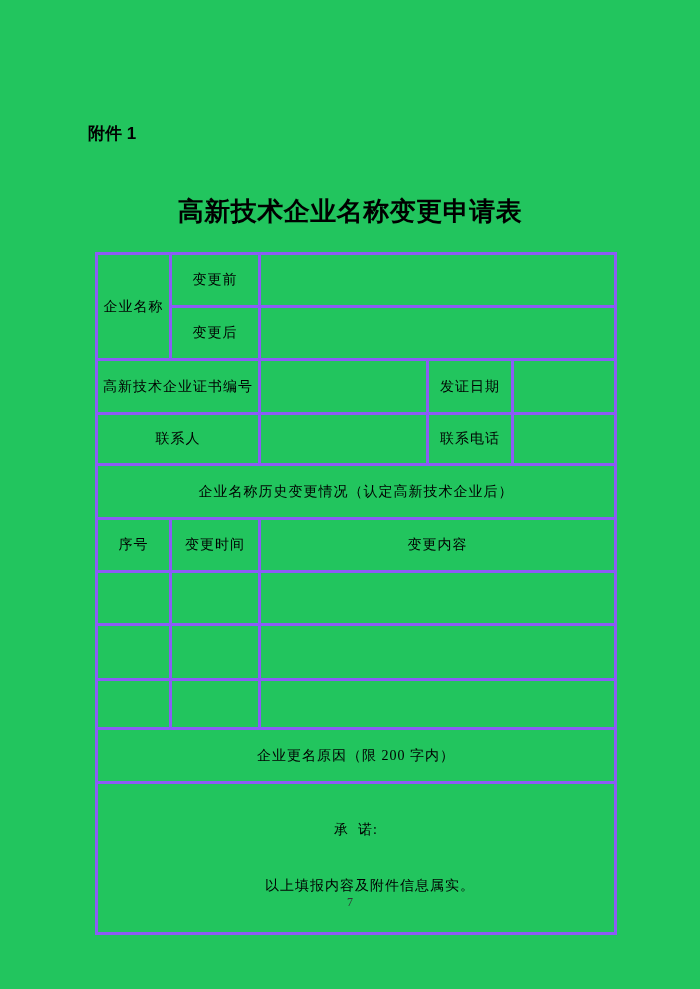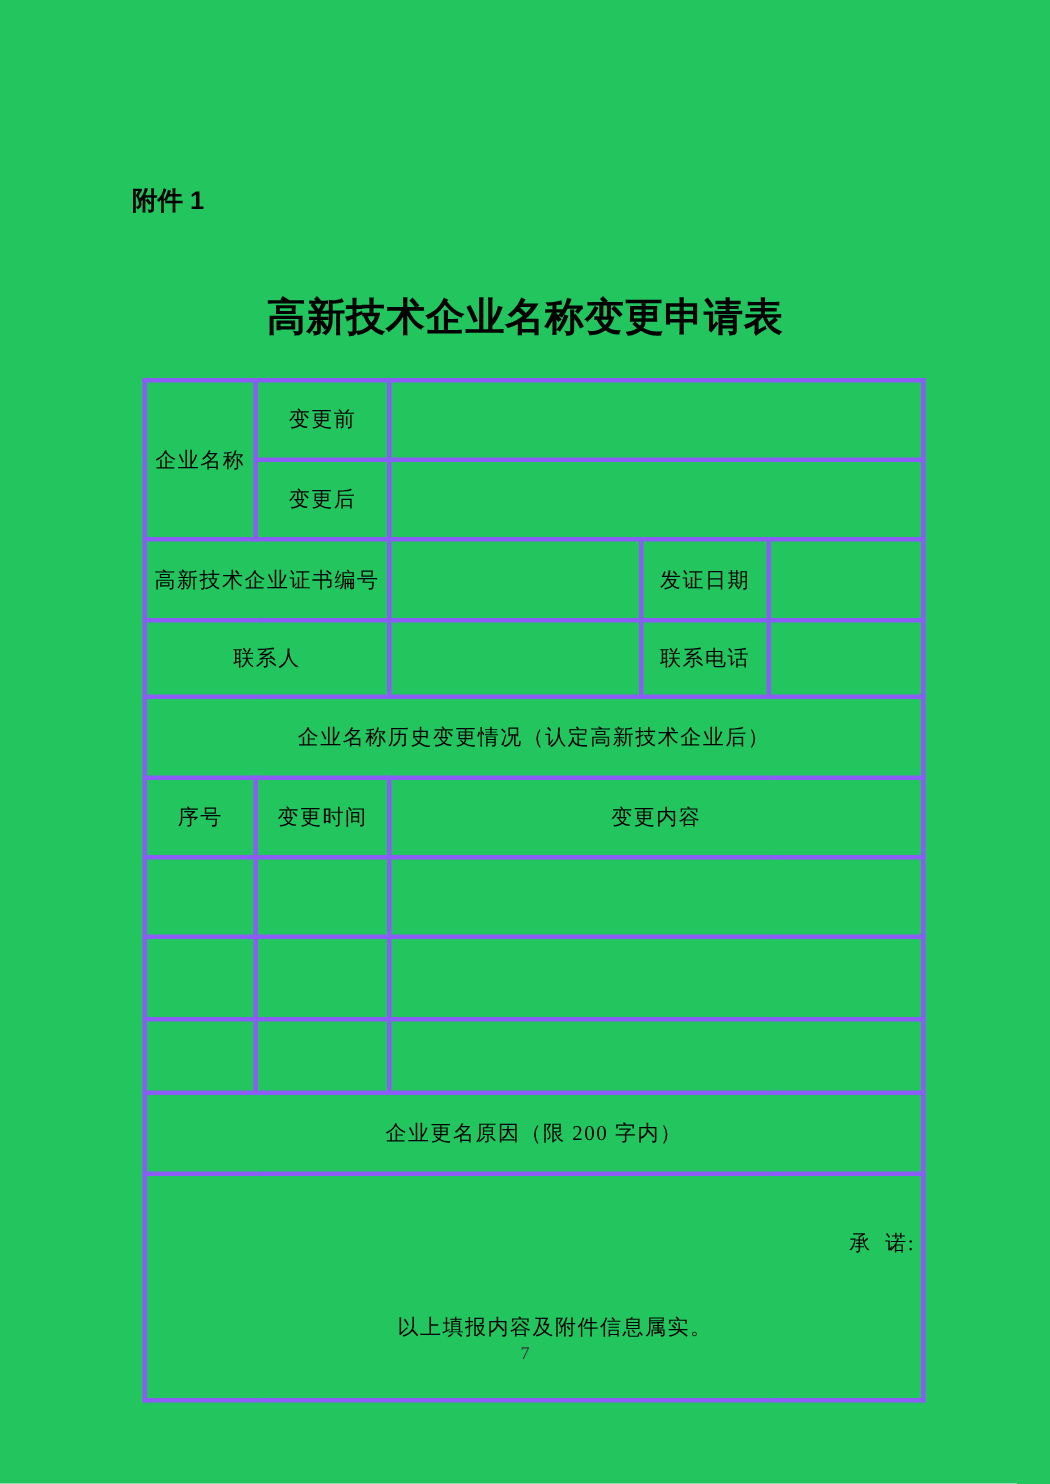--- a/index.html
+++ b/index.html
@@ -72,21 +72,20 @@
   tr.r10 { height: 54px; }
   tr.r11 { height: 56px; }
   td.cell-topleft {
     text-align: left;
     vertical-align: top;
     padding: 6px 8px;
   }
   .commitment-line1 {
     white-space: pre-wrap;
     line-height: 1.7;
-    text-align: right;
   }
   .commitment-line2 {
     white-space: pre-wrap;
     text-indent: 2em;
     line-height: 1.7;
   }
   .page-number {
     position: absolute;
     left: 0;
     top: 895px;

